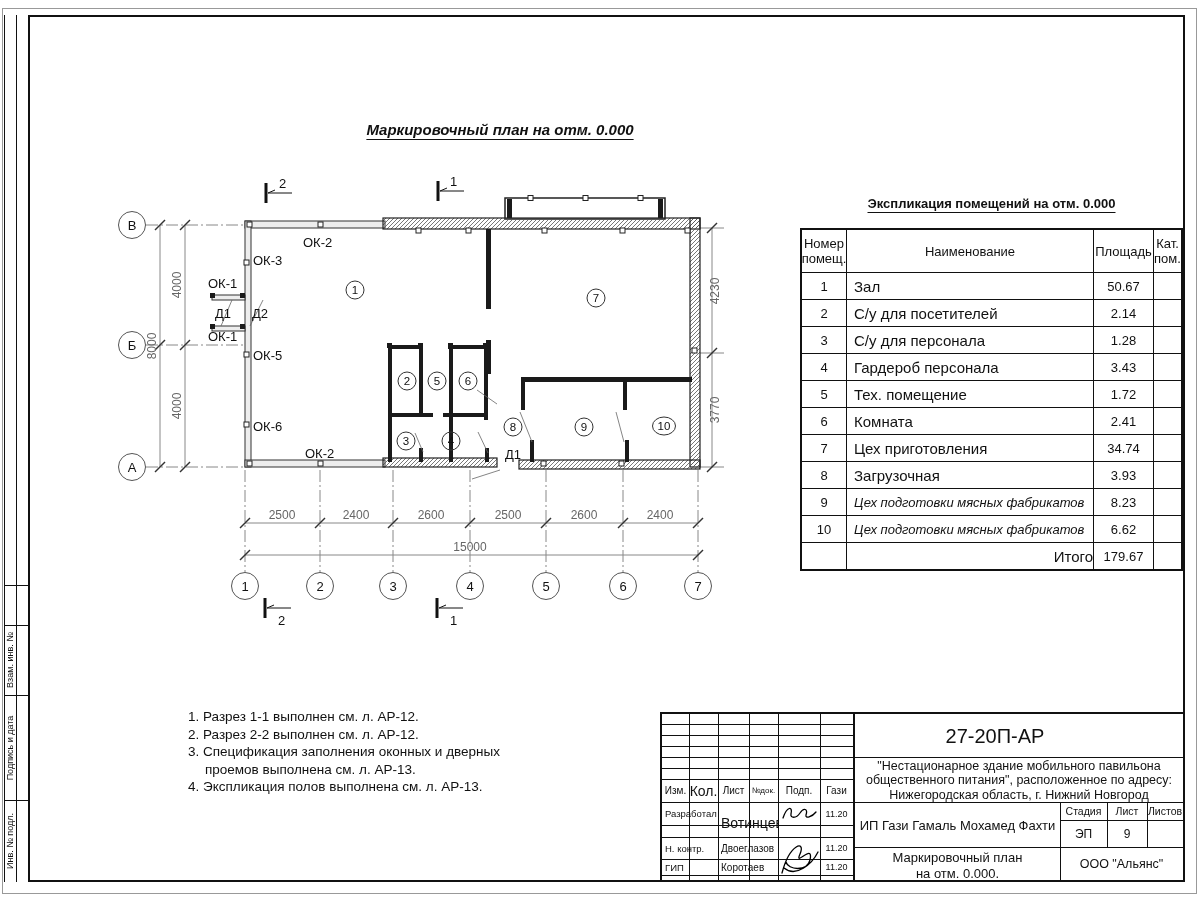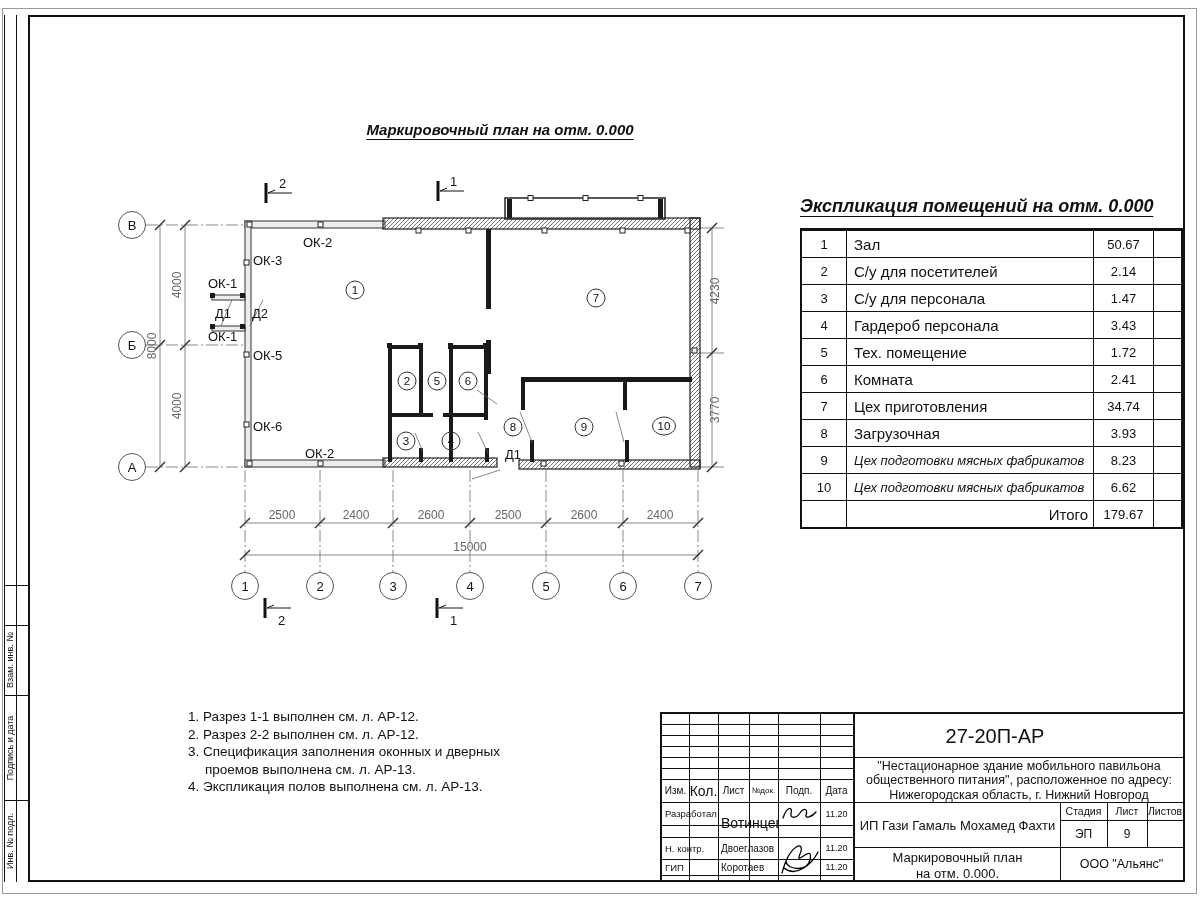--- a/index.html
+++ b/index.html
@@ -9,35 +9,35 @@
   .abs{position:absolute}
   .trim{position:absolute;left:2px;top:8px;width:1195px;height:886px;border:1px solid #999}
   .frame{position:absolute;left:28px;top:15px;width:1157px;height:867px;border:2px solid #111}
   .vline,.hline,.tbl-l{position:absolute;background:#111}
   .sidelab{position:absolute;transform:translate(-50%,-50%) rotate(-90deg);
            font-size:9px;white-space:nowrap;color:#111}
   .main-title{position:absolute;left:290px;top:121px;width:420px;text-align:center;
               font-size:15px;font-weight:bold;font-style:italic;
               text-decoration:underline;text-underline-offset:4px}
   
-  .etitle{position:absolute;left:800px;top:196px;width:383px;
-          font-size:18px;font-weight:bold;font-style:italic;
+  .etitle{position:absolute;left:800px;top:196px;width:383px;text-align:center;
+          font-size:13px;font-weight:bold;
           text-decoration:underline;text-underline-offset:4px}
   .etable{position:absolute;left:800px;top:228px;width:383px;border:2px solid #111;background:#fff}
   .erow{display:flex;height:27px;border-top:1px solid #111;align-items:stretch}
   .ehead{display:flex;height:42px;border-top:none}
   .ec{display:flex;align-items:center;justify-content:center;font-size:13px;overflow:hidden}
   .c1{width:45px;border-right:1px solid #111}
   .c2{width:247px;border-right:1px solid #111;justify-content:flex-start;padding-left:7px;font-size:15px}
   .c3{width:60px;border-right:1px solid #111}
   .c4{flex:1}
   .ehead .ec{white-space:pre-line;text-align:center;font-size:13px}
   .ehead .c2{justify-content:center;padding-left:0}
   .erow.gost .c2{font-style:italic;font-size:13px}
-  .erow.total .c2{justify-content:flex-end;padding-right:5px}
+  .erow.total .c2{justify-content:flex-end;}
   
   .notes{position:absolute;left:188px;top:708px;width:324px;font-size:13.5px;line-height:1.3}
   .note-item{padding-left:17px;text-indent:-17px}
   
   .tb{position:absolute;left:660px;top:712px;width:525px;height:170px;background:#fff;border:2px solid #111}
   .revrows{position:absolute;left:0;top:0;width:191px;height:65px;
            background:repeating-linear-gradient(to bottom,transparent 0 10px,#111 10px 11px)}
   .tb .cell{position:absolute;display:flex;align-items:center;justify-content:center;
             text-align:center;overflow:hidden}
   .tb .left{justify-content:flex-start;padding-left:3px;text-align:left}
@@ -296,37 +296,45 @@
       <polyline class="markln" points="291,608 267,608 274,605"></polyline>
       <text class="mark-t" x="278" y="625">2</text>
       <line class="markbar" x1="437" y1="598" x2="437" y2="618"></line>
       <polyline class="markln" points="463,608 439,608 446,605"></polyline>
       <text class="mark-t" x="450" y="625">1</text>
     </g>
   </svg>
 
   <div class="etitle">Экспликация помещений на отм. 0.000</div>
   <div class="etable">
+    <div class="erow ehead">
+      <div class="ec c1">Номер
+помещ.</div>
+      <div class="ec c2">Наименование</div>
+      <div class="ec c3">Площадь</div>
+      <div class="ec c4">Кат.
+пом.</div>
+    </div>
     <div>
         <div class="erow">
           <div class="ec c1">1</div>
           <div class="ec c2">Зал</div>
           <div class="ec c3">50.67</div>
           <div class="ec c4"></div>
         </div>
         <div class="erow">
           <div class="ec c1">2</div>
           <div class="ec c2">С/у для посетителей</div>
           <div class="ec c3">2.14</div>
           <div class="ec c4"></div>
         </div>
         <div class="erow">
           <div class="ec c1">3</div>
           <div class="ec c2">С/у для персонала</div>
-          <div class="ec c3">1.47</div>
+          <div class="ec c3">1.28</div>
           <div class="ec c4"></div>
         </div>
         <div class="erow">
           <div class="ec c1">4</div>
           <div class="ec c2">Гардероб персонала</div>
           <div class="ec c3">3.43</div>
           <div class="ec c4"></div>
         </div>
         <div class="erow">
           <div class="ec c1">5</div>
@@ -401,21 +409,21 @@
     <div class="tbl-l" style="left:0;top:161px;width:191px;height:1px"></div>
     <div class="tbl-l" style="left:193px;top:43px;width:328px;height:1px"></div>
     <div class="tbl-l" style="left:398px;top:106px;width:123px;height:1px"></div>
     <div class="tbl-l" style="left:193px;top:133px;width:328px;height:1px"></div>
 
     <div class="cell" style="left:0;top:65px;width:27px;height:23px;font-size:10px">Изм.</div>
     <div class="cell" style="left:27px;top:65px;width:29px;height:23px;font-size:14px">Кол.</div>
     <div class="cell" style="left:56px;top:65px;width:31px;height:23px;font-size:10px">Лист</div>
     <div class="cell" style="left:87px;top:65px;width:29px;height:23px;font-size:8px">№док.</div>
     <div class="cell" style="left:116px;top:65px;width:42px;height:23px;font-size:10px">Подп.</div>
-    <div class="cell" style="left:158px;top:65px;width:33px;height:23px;font-size:10px">Дата</div>
+    <div class="cell" style="left:158px;top:65px;width:33px;height:23px;font-size:10px">Гази</div>
 
     <div class="cell left" style="left:0;top:88px;width:56px;height:23px;font-size:9.5px">Разработал</div>
     <div class="cell left" style="left:56px;top:97px;width:60px;height:23px;font-size:14px">Вотинцева</div>
     <div class="cell" style="left:158px;top:88px;width:33px;height:23px;font-size:9px">11.20</div>
     <div class="cell left" style="left:0;top:123px;width:56px;height:22px;font-size:9.5px">Н. контр.</div>
     <div class="cell left" style="left:56px;top:123px;width:60px;height:22px;font-size:10px">Двоеглазов</div>
     <div class="cell" style="left:158px;top:123px;width:33px;height:22px;font-size:9px">11.20</div>
     <div class="cell left" style="left:0;top:145px;width:56px;height:16px;font-size:9.5px">ГИП</div>
     <div class="cell left" style="left:56px;top:145px;width:60px;height:16px;font-size:10px">Коротаев</div>
     <div class="cell" style="left:158px;top:145px;width:33px;height:16px;font-size:9px">11.20</div>

